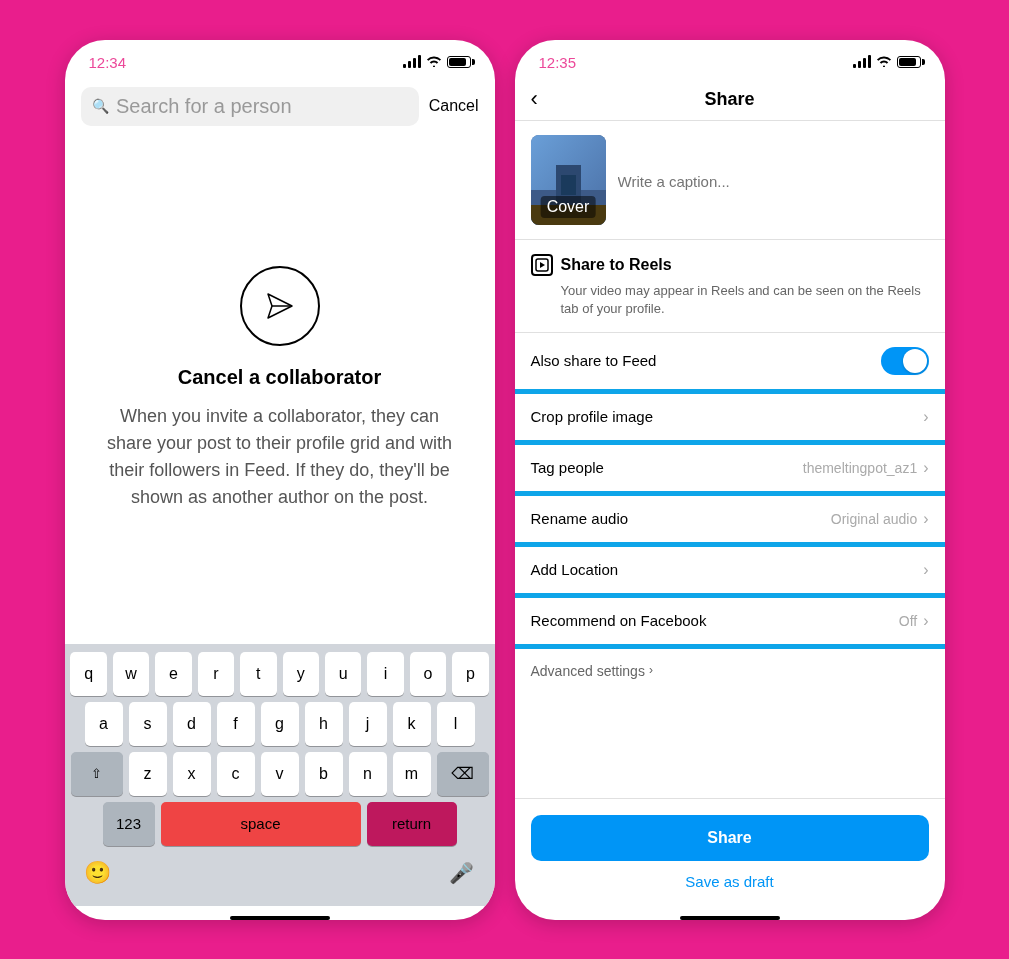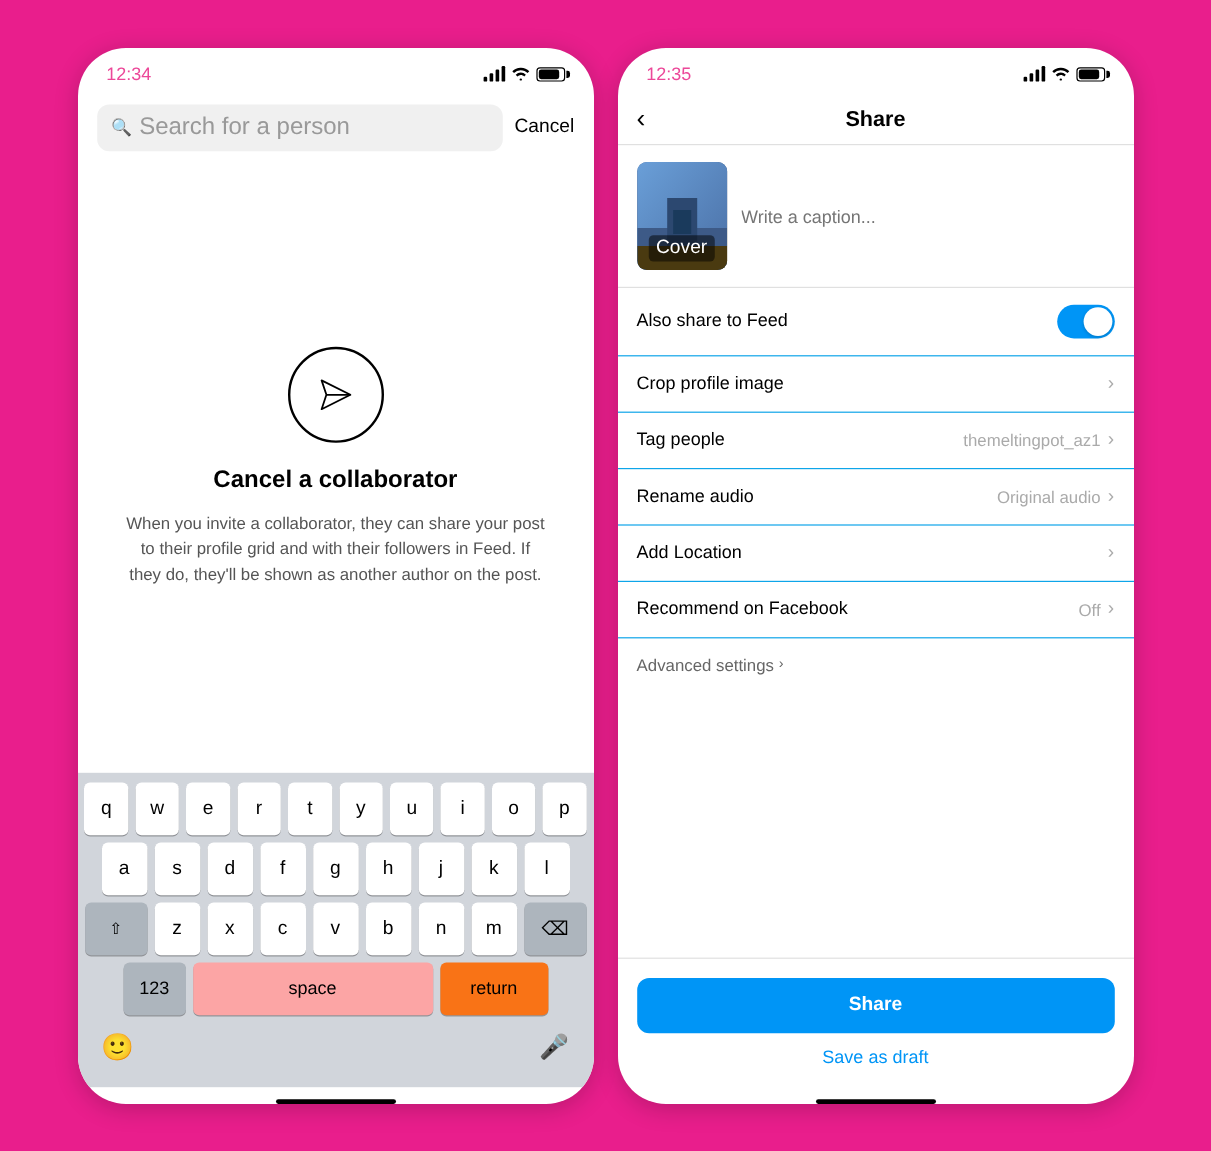--- a/index.html
+++ b/index.html
@@ -150,21 +150,21 @@
       width: 36px;
       height: 36px;
     }
     .invite-title {
       font-size: 20px;
       font-weight: 700;
       color: #000;
       margin-bottom: 14px;
     }
     .invite-desc {
-      font-size: 14px;
+      font-size: 18px;
       color: #555;
       line-height: 1.5;
     }
     
     .keyboard {
       background: #d1d5db;
       padding: 8px 6px 20px 6px;
       flex-shrink: 0;
     }
     .key-row {
@@ -199,26 +199,26 @@
     .key-backspace {
       background: #adb5bd;
       flex: 1.4;
       max-width: 52px;
     }
     .key-bottom-row {
       background: #adb5bd;
       font-size: 15px;
     }
     .key-space {
-      background: #fca5a5;
+      background: #ef4444;
       flex: 4;
       max-width: 200px;
     }
     .key-return {
-      background: #f97316;
+      background: #be185d;
       flex: 2;
       max-width: 90px;
     }
     .keyboard-bottom {
       display: flex;
       justify-content: space-between;
       align-items: center;
       padding: 8px 14px 0 14px;
     }
     .home-indicator {
@@ -321,21 +321,21 @@
       font-size: 13px;
       color: #666;
       line-height: 1.4;
       margin-left: 30px;
     }
     .option-row {
       display: flex;
       align-items: center;
       justify-content: space-between;
       padding: 14px 16px;
-      border-bottom: 1px solid #0ea5e9;
+      border-bottom: 5px solid #0ea5e9;
     }
     .option-label {
       font-size: 15px;
       color: #000;
     }
     .option-right {
       display: flex;
       align-items: center;
       gap: 6px;
       color: #aaa;
@@ -545,20 +545,32 @@
             <rect x="0" y="55" width="75" height="35" fill="#3d5a87"></rect>
             <polygon points="25,30 50,30 50,70 25,70" fill="#2c4870"></polygon>
             <polygon points="30,40 45,40 45,60 30,60" fill="#1a3a5c"></polygon>
             <rect x="0" y="70" width="75" height="20" fill="#4a3a10"></rect>
           </svg>
           <span class="cover-label">Cover</span>
         </div>
         <input class="caption-input" type="text" placeholder="Write a caption..." style="">
       </div>
 
+      <div class="reels-section">
+        <div class="reels-header">
+          <div class="reels-icon">
+            <svg width="14" height="14" viewBox="0 0 14 14" fill="none">
+              <rect x="1" y="1" width="12" height="12" rx="2" stroke="#000" stroke-width="1.5"></rect>
+              <polygon points="5,4 10,7 5,10" fill="#000"></polygon>
+            </svg>
+          </div>
+          <span class="reels-title">Share to Reels</span>
+        </div>
+        <div class="reels-desc">Your video may appear in Reels and can be seen on the Reels tab of your profile.</div>
+      </div>
 
       <div class="option-row">
         <span class="option-label">Also share to Feed</span>
         <div class="toggle">
           <div class="toggle-knob"></div>
         </div>
       </div>
 
       <div class="option-row">
         <span class="option-label">Crop profile image</span>

